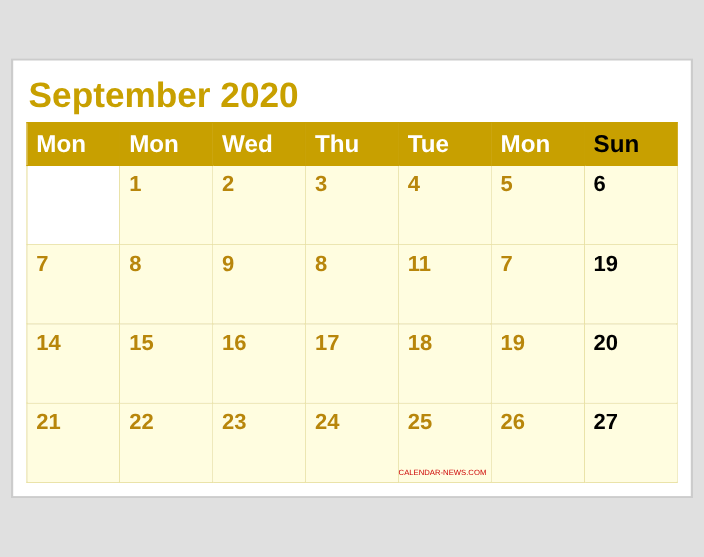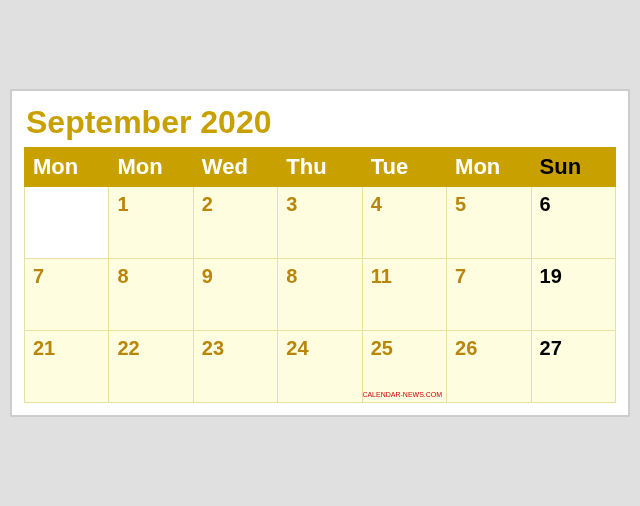--- a/index.html
+++ b/index.html
@@ -114,20 +114,29 @@
         <tr>
           <td>7</td>
           <td>8</td>
           <td>9</td>
           <td>8</td>
           <td>11</td>
           <td>7</td>
           <td class="sun-cell">19</td>
         </tr>
         <tr>
+          <td>14</td>
+          <td>15</td>
+          <td>16</td>
+          <td>17</td>
+          <td>18</td>
+          <td>19</td>
+          <td class="sun-cell">20</td>
+        </tr>
+        <tr>
           <td>21</td>
           <td>22</td>
           <td>23</td>
           <td>24</td>
           <td>25<span class="watermark">CALENDAR-NEWS.COM</span></td>
           <td>26</td>
           <td class="sun-cell">27</td>
         </tr>
       </tbody>
   </table>

